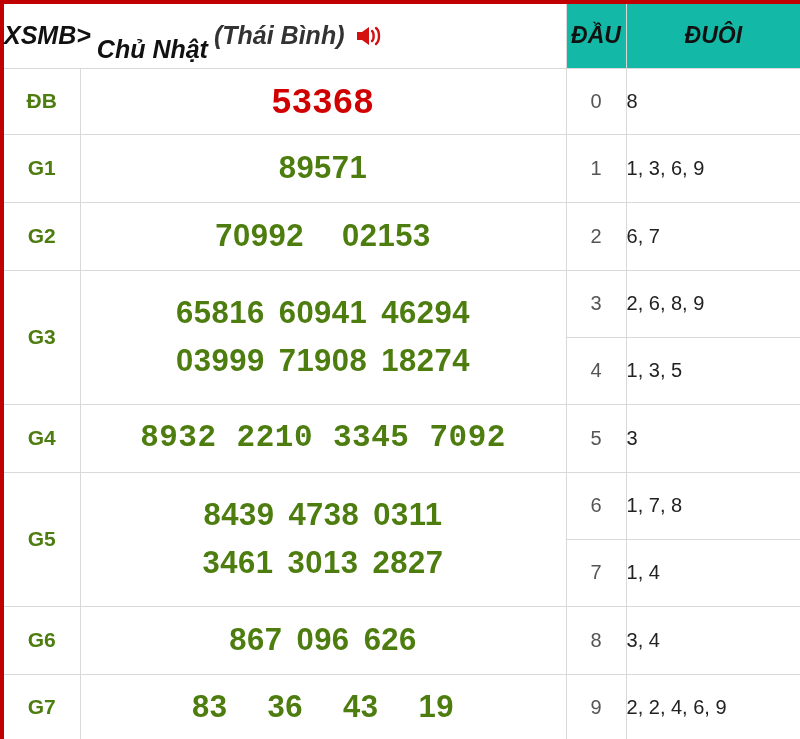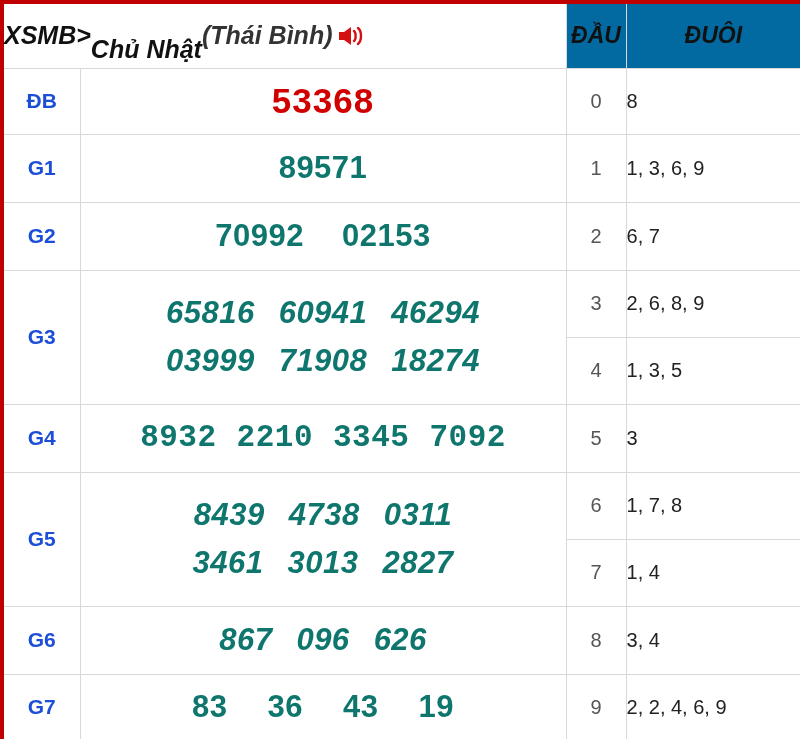--- a/index.html
+++ b/index.html
@@ -37,20 +37,21 @@
   .hdr-main {
     background: #ffffff;
     border-top: 4px solid #c00000 !important;
     border-left: 4px solid #c00000 !important;
     padding-left: 14px;
     text-align: left;
   }
   .hdr-main-inner {
     display: flex;
     align-items: center;
+    gap: 6px;
     font-size: 25px;
     font-weight: bold;
     font-style: italic;
     white-space: nowrap;
   }
   .hdr-xsmb { color: #111; }
   .hdr-day { color: #111; margin-top: 28px; }
   .hdr-province {
     color: #333;
     font-weight: bold;
@@ -60,63 +61,63 @@
     align-items: center;
     margin-left: 4px;
   }
 
   .hdr-dau, .hdr-duoi {
     text-align: center;
     font-size: 23px;
     font-weight: bold;
     font-style: italic;
     color: #111;
-    background: #0369a1;
+    background: #14b8a6;
     border-top: 4px solid #c00000 !important;
   }
   .hdr-duoi {
     border-right: 4px solid #c00000 !important;
   }
 
   
   .prize-label {
     width: 78px;
     text-align: center;
     font-size: 21px;
     font-weight: bold;
-    color: #1d4ed8;
+    color: #4d7c0f;
     background: #ffffff;
     border-left: 4px solid #c00000 !important;
   }
 
   
   .numbers-cell {
     text-align: center;
     background: #ffffff;
     padding: 4px 6px;
     margin-left: 40px;
   }
   .num-line {
     display: flex;
     justify-content: center;
     align-items: center;
     gap: 38px;
     font-size: 31px;
     font-weight: bold;
-    color: #0f766e;
+    color: #4d7c0f;
     letter-spacing: 0.5px;
     line-height: 1.55;
   }
   .num-line.db {
     font-size: 35px;
     color: #d00000;
     letter-spacing: 1px;
   }
   .num-line.g1 { font-size: 31px; }
-  .num-line.wide { gap: 24px; font-style: italic; }
+  .num-line.wide { gap: 14px; }
   .num-line.g4 { gap: 20px; font-family: Liberation Mono, monospace; }
   .num-line.g7 { gap: 40px; }
 
   
   .dau-cell {
     width: 60px;
     text-align: center;
     font-size: 20px;
     color: #555;
     background: #ffffff;

